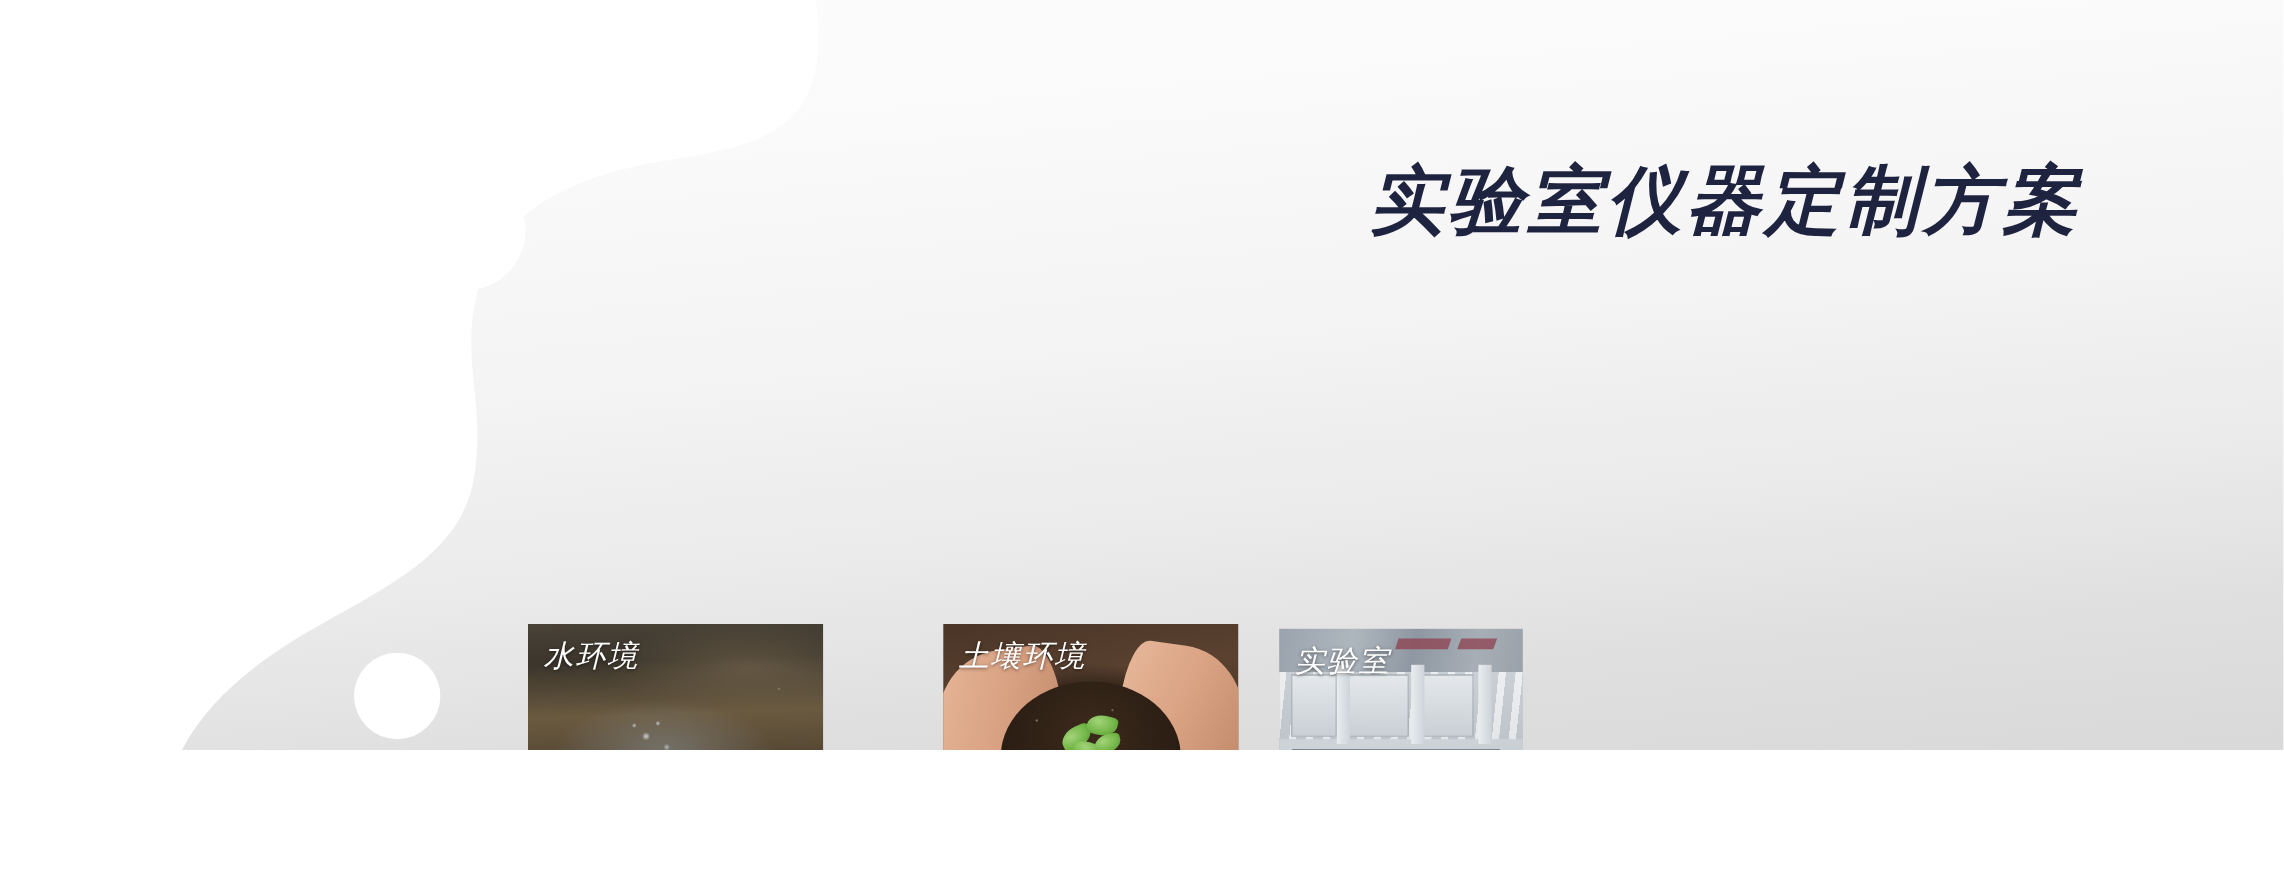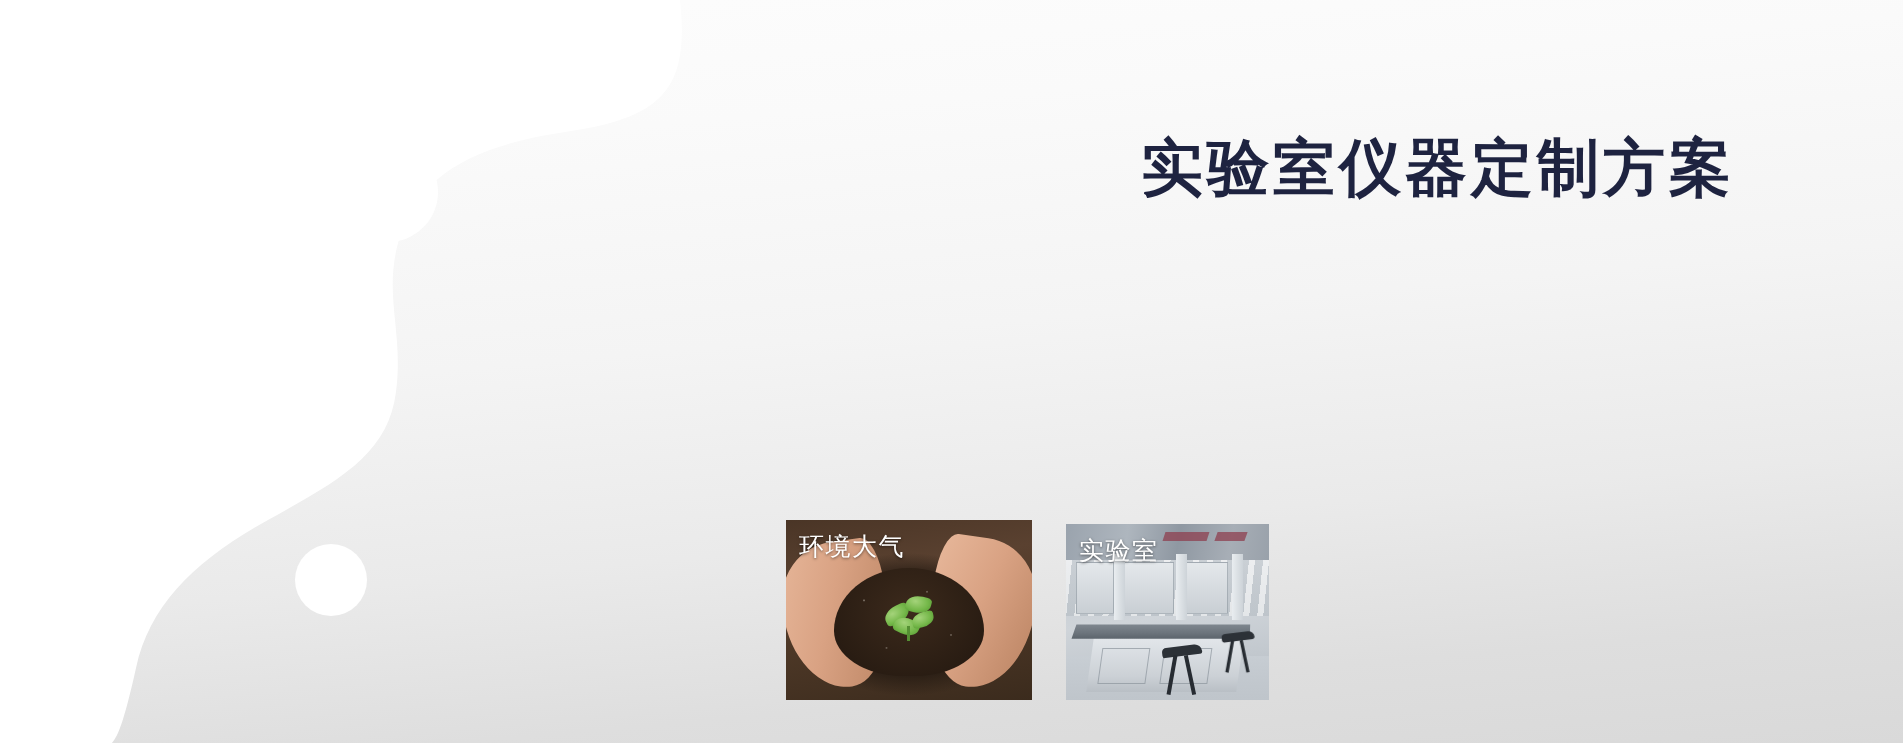--- a/index.html
+++ b/index.html
@@ -6,23 +6,24 @@
   html,body { width:1903px; height:743px; overflow:hidden; }
   body {
     font-family:"Liberation Sans","DejaVu Sans",sans-serif;
     background:#ffffff;
     position:relative;
   }
 
   
   #banner {
     position:absolute; inset:0;
-    width:1903px; height:743px;
+    width:1903px; height:625px;
     overflow:hidden;
     background:linear-gradient(175deg,#fdfdfd 0%,#fafafa 20%,#f4f4f4 45%,#eaeaea 68%,#dedede 86%,#d9d9d9 100%);
+    font-style:italic;
   }
   #bg-svg { position:absolute; inset:0; width:1903px; height:743px; }
 
   
   .headline {
     position:absolute;
     left:0; top:135px;
     width:1735px;
     text-align:right;
     font-size:62px;
@@ -265,35 +266,39 @@
              C124,722 118,736 112,743 L0,743 Z" fill="#ffffff"></path>
     <circle cx="388" cy="192" r="50" fill="#ffffff"></circle>
     <circle cx="331" cy="580" r="36" fill="#ffffff"></circle>
   </svg>
 
   <h1 class="headline">实验室仪器定制方案</h1>
 
 
   <div id="cards">
 
+    <div class="card" id="card-0">
+      <div class="art art-water"></div>
+      <span class="label">水环境</span>
+    </div>
 
     <div class="card" id="card-1">
       <div class="art art-soil">
         <div class="hand hand-l"></div>
         <div class="hand hand-r"></div>
         <div class="soil-pile"></div>
         <div class="sprout">
           <span class="leaf l1"></span>
             <span class="leaf l2"></span>
           <span class="leaf l3"></span>
             <span class="leaf l4"></span>
           <span class="stem"></span>
         </div>
       </div>
-      <span class="label">环境大气</span>
+      <span class="label">土壤环境</span>
     </div>
 
     <div class="card" id="card-2">
       <div class="art art-lab">
         <div class="lab-ceiling"></div>
         <div class="lab-red lab-r1"></div>
         <div class="lab-red lab-r2"></div>
         <div class="lab-back"></div>
         <div class="lab-hood lab-h1"></div>
         <div class="lab-hood lab-h2"></div>

